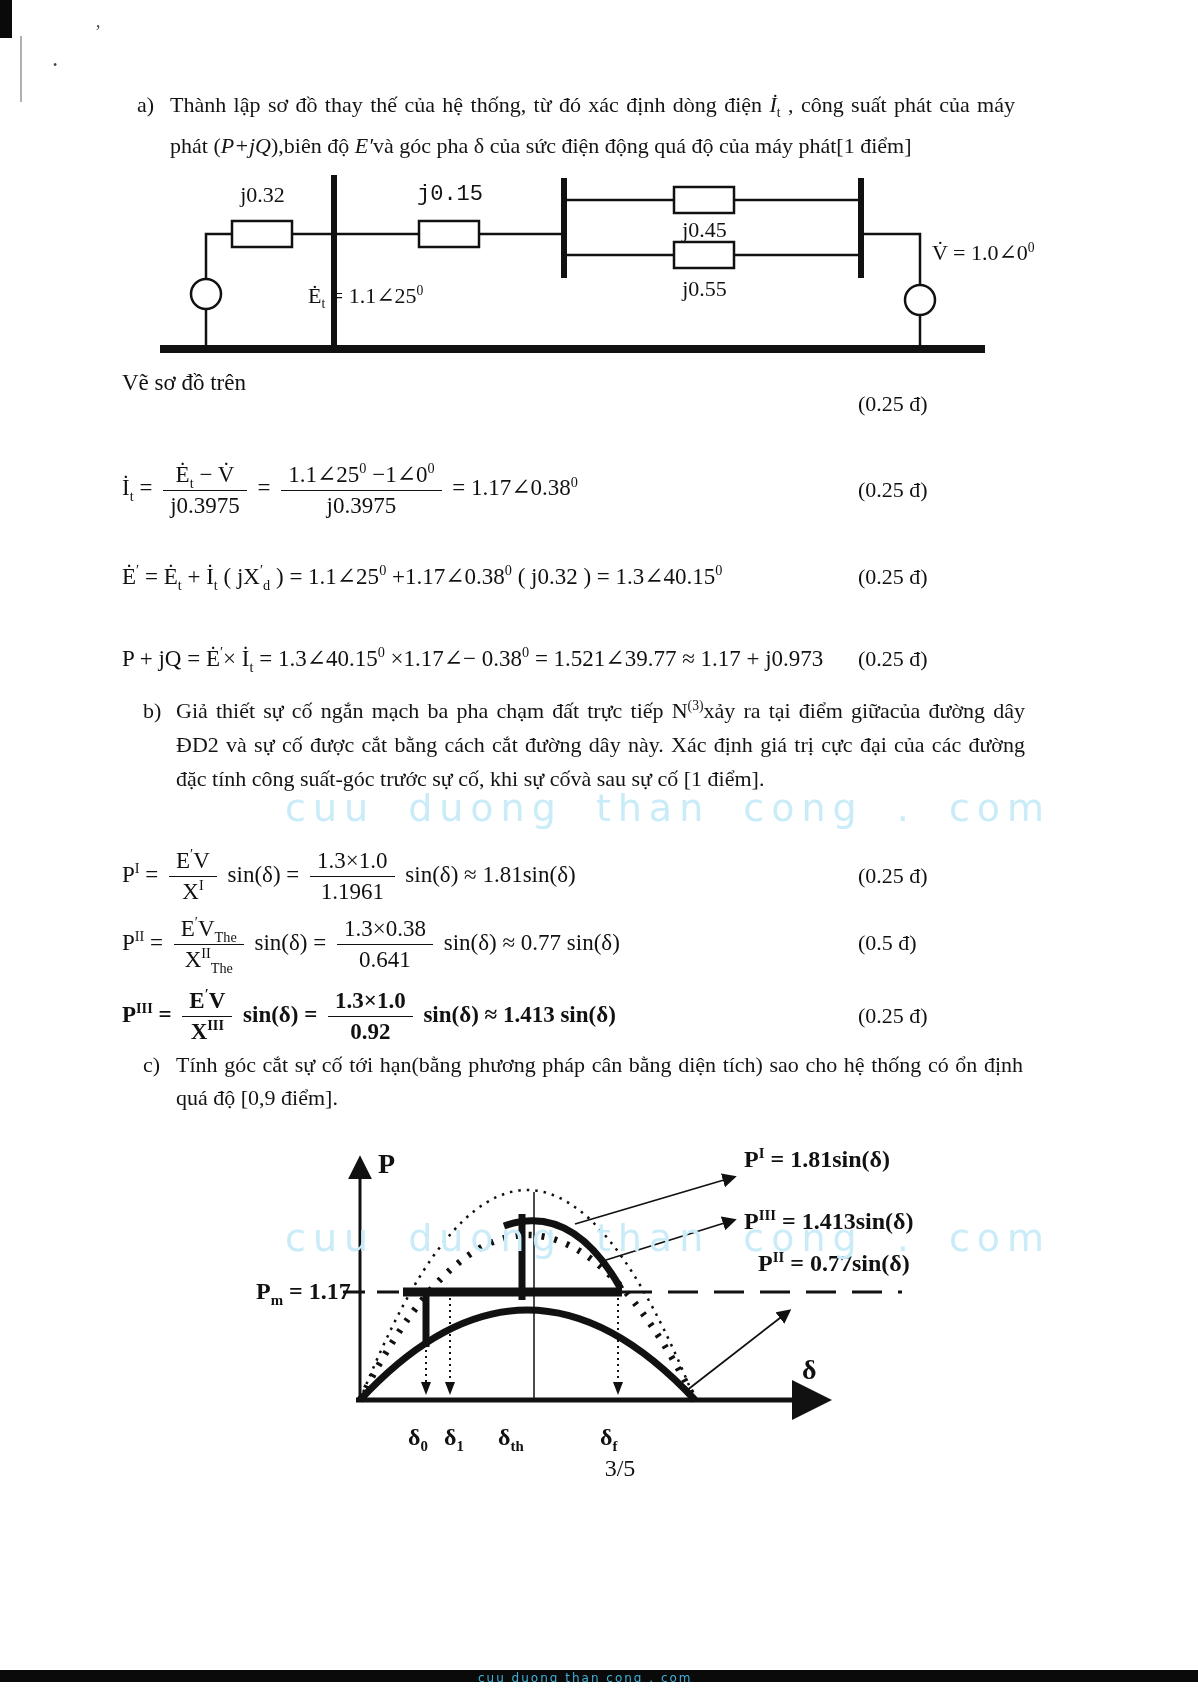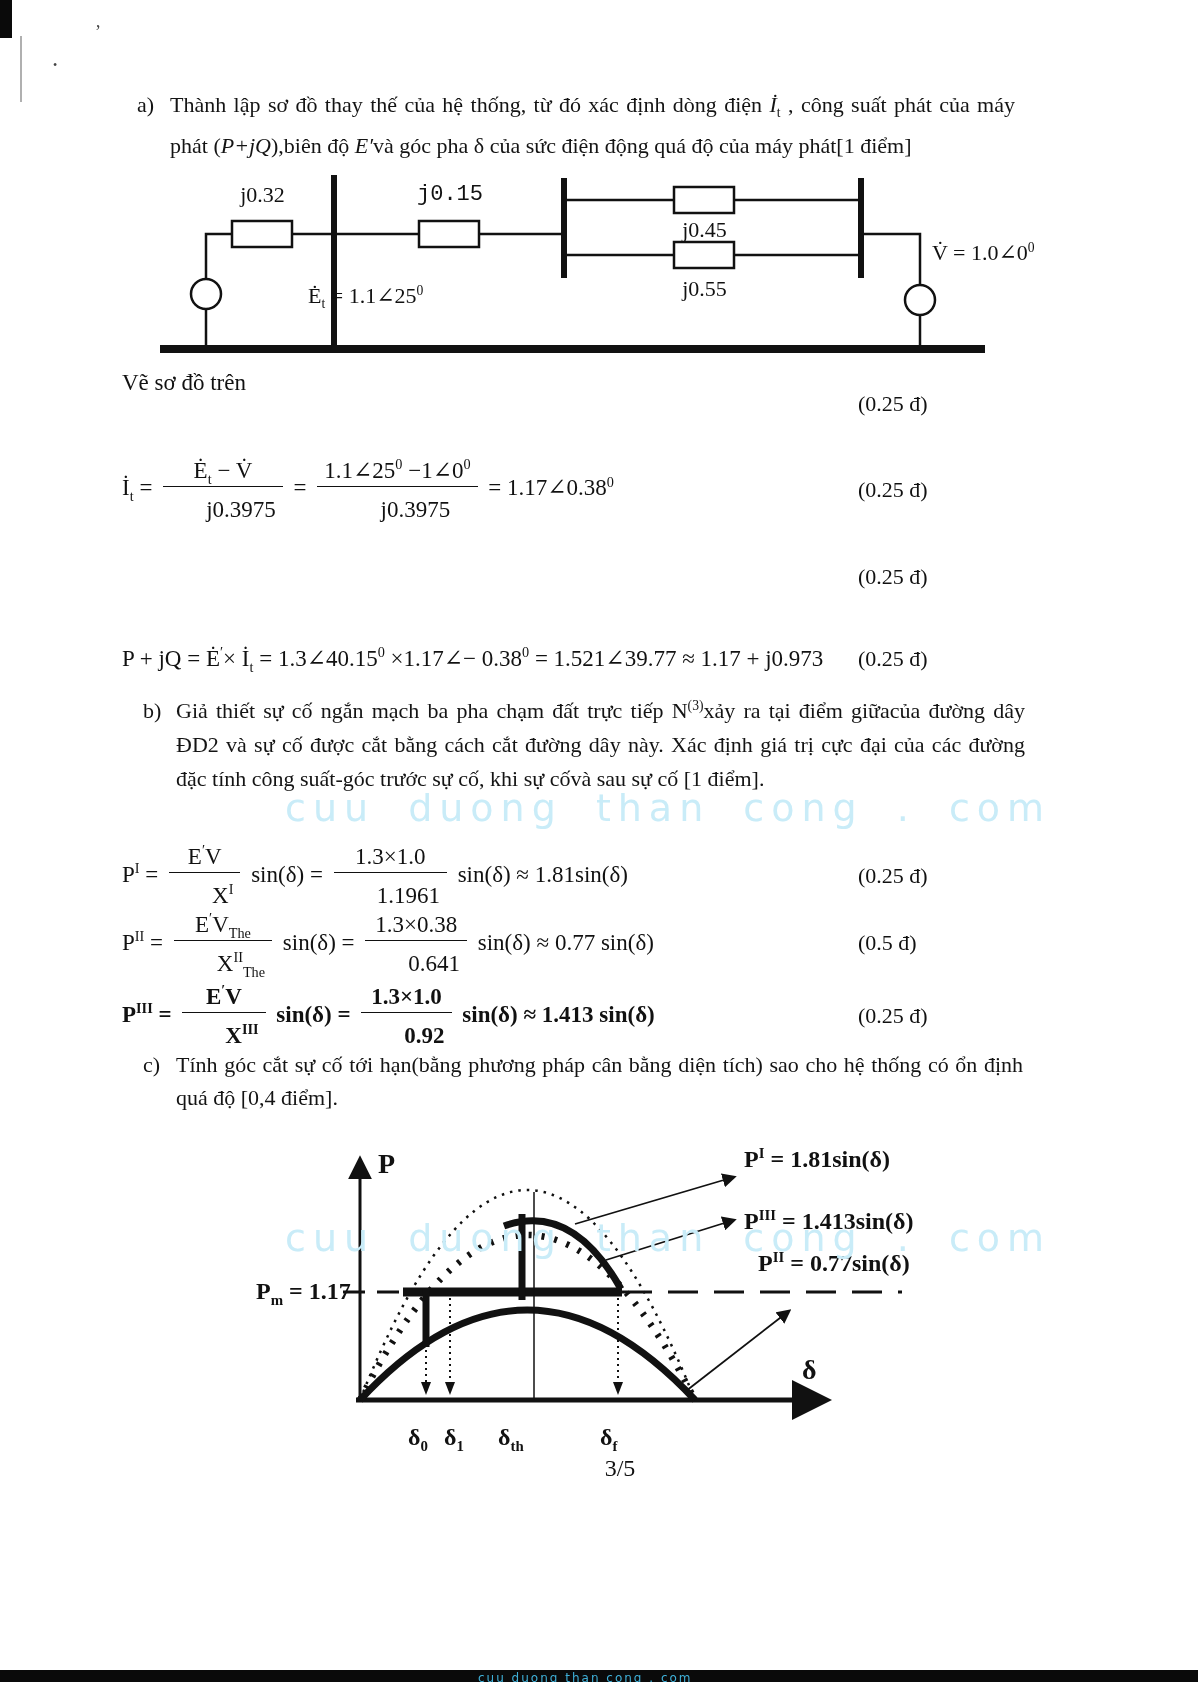--- a/index.html
+++ b/index.html
@@ -8,21 +8,21 @@
     font-family:"Liberation Serif","DejaVu Serif",serif;color:#111;
     overflow:hidden;margin:0 auto;
   }
   .para{position:absolute;display:flex;font-size:22px;color:#141414;}
   .plabel{width:33px;flex:0 0 33px;}
   .ptext{flex:1;text-align:justify;}
   .eqrow{position:absolute;display:flex;align-items:center;font-size:23px;white-space:nowrap;}
   .points{position:absolute;font-size:22px;white-space:nowrap;}
   .frac{display:inline-block;vertical-align:middle;text-align:center;margin:0 5px;}
   .frac .fnum{display:block;padding:0 7px 2px;border-bottom:1.8px solid #111;}
-  .frac .fden{display:block;padding:10px 7px 0;margin-left:36px;}
+  .frac .fden{display:block;padding:2px 7px 0;}
   sup{font-size:62%;line-height:0;}
   sub{font-size:62%;line-height:0;}
   .circ-label{position:absolute;font-size:22px;text-align:center;white-space:nowrap;}
   .wm{
     position:absolute;font-family:"DejaVu Sans","Liberation Sans",sans-serif;
     font-size:38px;letter-spacing:7px;word-spacing:14px;color:#c9ecf8;white-space:nowrap;
   }
   .diag-label{position:absolute;font-size:24px;white-space:nowrap;font-weight:bold;}
   .tick{position:absolute;font-size:24px;font-weight:bold;white-space:nowrap;}
   .axis-label{position:absolute;font-size:28px;font-weight:bold;}
@@ -86,20 +86,23 @@
   <div class="eqrow" style="left:122px;top:370px;">
     <span>Vẽ sơ đồ trên</span>
   </div>
   <div class="points" style="left:858px;top:391px;">(0.25 đ)</div>
 
   <div class="eqrow" style="left:122px;top:452px;height:76px;align-items:center;">
     <span>İ<sub>t</sub> = <span class="frac"><span class="fnum">Ė<sub>t</sub> − V̇</span><span class="fden">j0.3975</span></span> = <span class="frac"><span class="fnum">1.1∠25<sup>0</sup> −1∠0<sup>0</sup></span><span class="fden">j0.3975</span></span> = 1.17∠0.38<sup>0</sup></span>
   </div>
   <div class="points" style="left:858px;top:477px;">(0.25 đ)</div>
 
+  <div class="eqrow" style="left:122px;top:563px;">
+    <span>Ė<sup>′</sup> = Ė<sub>t</sub> + İ<sub>t</sub> ( jX<sup>′</sup><sub>d</sub> ) = 1.1∠25<sup>0</sup> +1.17∠0.38<sup>0</sup> ( j0.32 ) = 1.3∠40.15<sup>0</sup></span>
+  </div>
   <div class="points" style="left:858px;top:564px;">(0.25 đ)</div>
 
   <div class="eqrow" style="left:122px;top:645px;">
     <span>P + jQ = Ė<sup>′</sup>× İ<sub>t</sub> = 1.3∠40.15<sup>0</sup> ×1.17∠− 0.38<sup>0</sup> = 1.521∠39.77 ≈ 1.17 + j0.973</span>
   </div>
   <div class="points" style="left:858px;top:646px;">(0.25 đ)</div>
 
   <div class="para" style="left:143px;top:694px;width:882px;line-height:34px;">
     <span class="plabel">b)</span>
     <span class="ptext">Giả thiết sự cố ngắn mạch ba pha chạm đất trực tiếp N<sup>(3)</sup>xảy ra tại điểm giữacủa đường dây ĐD2 và sự cố được cắt bằng cách cắt đường dây này. Xác định giá trị cực đại của các đường đặc tính công suất-góc trước sự cố, khi sự cốvà sau sự cố [1 điểm].</span>
@@ -117,21 +120,21 @@
   </div>
   <div class="points" style="left:858px;top:930px;">(0.5 đ)</div>
 
   <div class="eqrow" style="left:122px;top:978px;height:76px;font-weight:bold;">
     <span>P<sup>III</sup> = <span class="frac"><span class="fnum">E<sup>′</sup>V</span><span class="fden">X<sup>III</sup></span></span> sin(δ) = <span class="frac"><span class="fnum">1.3×1.0</span><span class="fden">0.92</span></span> sin(δ) ≈ 1.413 sin(δ)</span>
   </div>
   <div class="points" style="left:858px;top:1003px;">(0.25 đ)</div>
 
   <div class="para" style="left:143px;top:1048px;width:880px;line-height:33px;">
     <span class="plabel">c)</span>
-    <span class="ptext">Tính góc cắt sự cố tới hạn(bằng phương pháp cân bằng diện tích) sao cho hệ thống có ổn định quá độ [0,4 điểm].</span>
+    <span class="ptext">Tính góc cắt sự cố tới hạn(bằng phương pháp cân bằng diện tích) sao cho hệ thống có ổn định quá độ [0,9 điểm].</span>
   </div>
 
   <svg style="left:250px;top:1140px;" width="900" height="330" viewBox="0 0 900 330">
     <defs>
       <marker id="ah" viewBox="0 0 10 10" refX="8" refY="5" markerWidth="8" markerHeight="8" orient="auto-start-reverse">
         <path d="M0,0 L10,5 L0,10 z" fill="#111"></path>
       </marker>
     </defs>
 
     <line x1="110" y1="260" x2="110" y2="20" stroke="#111" stroke-width="3" marker-end="url(#ah)"></line>

